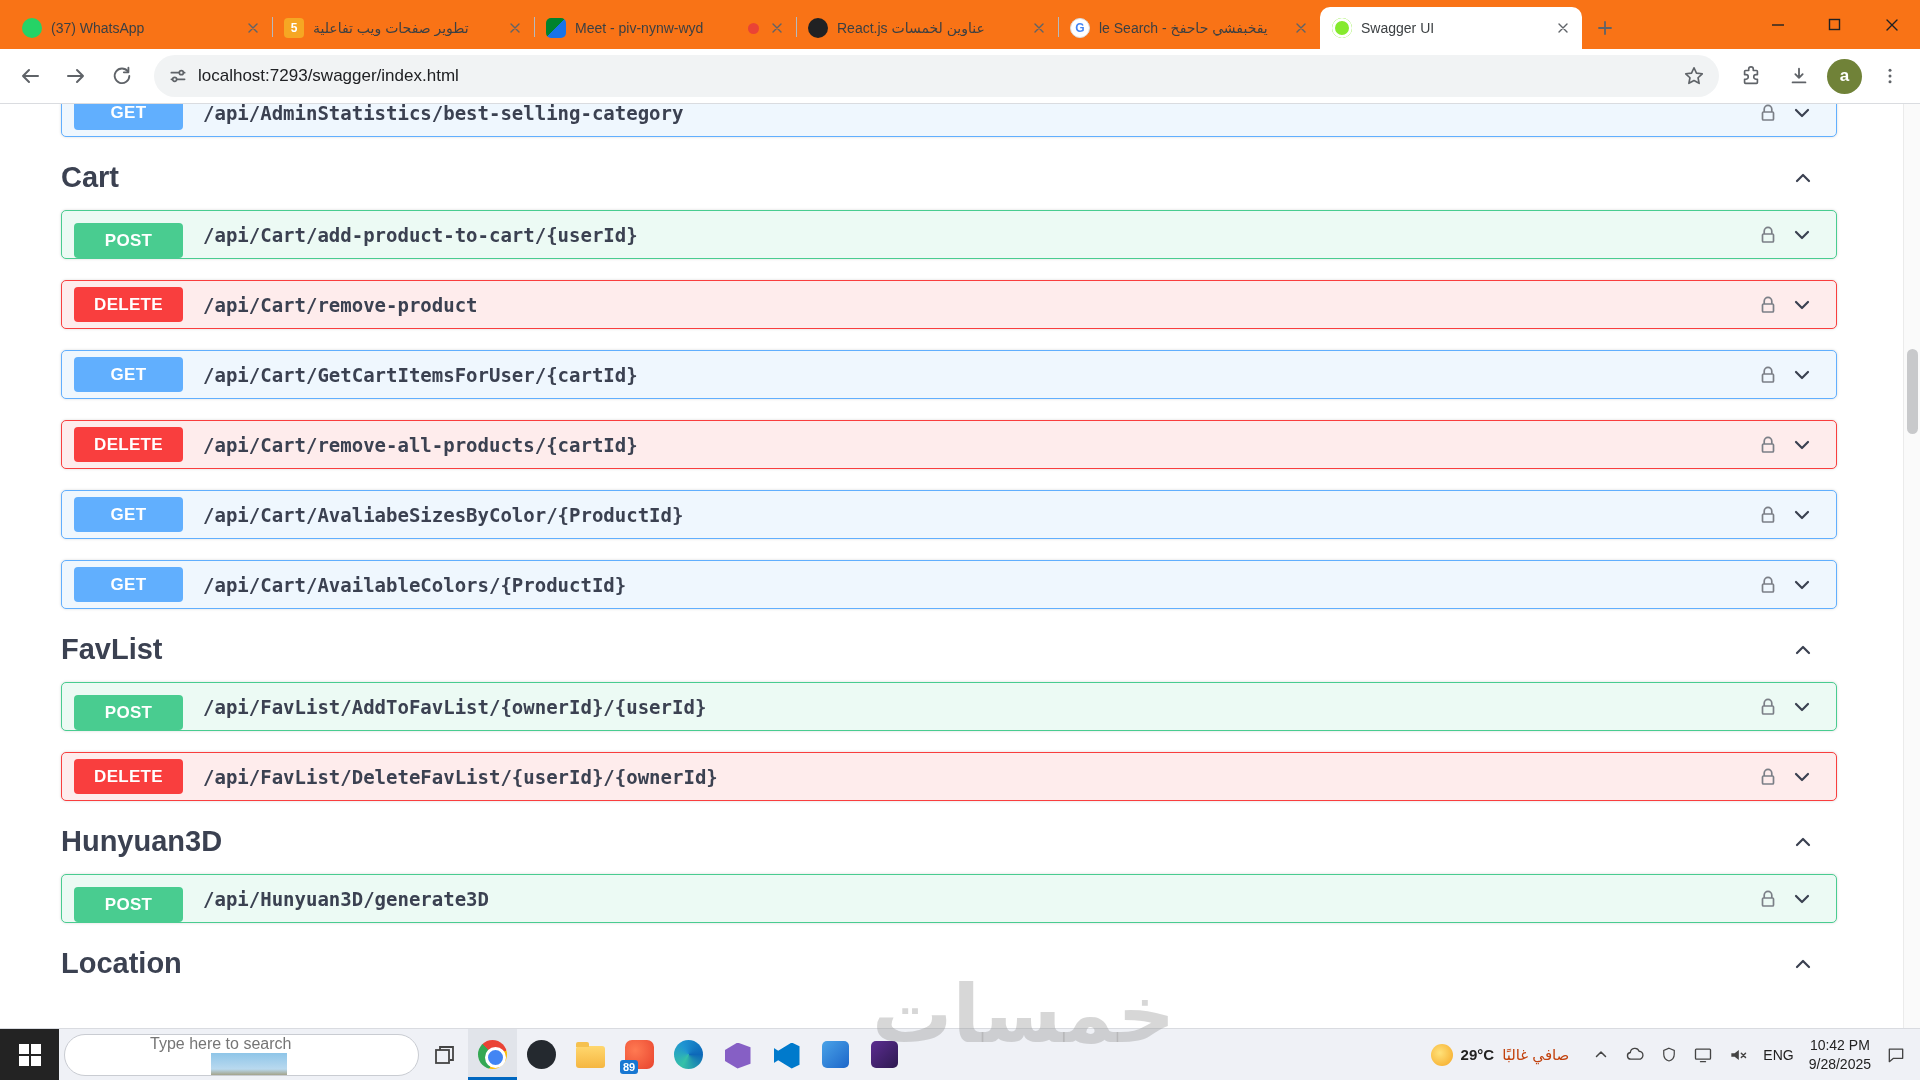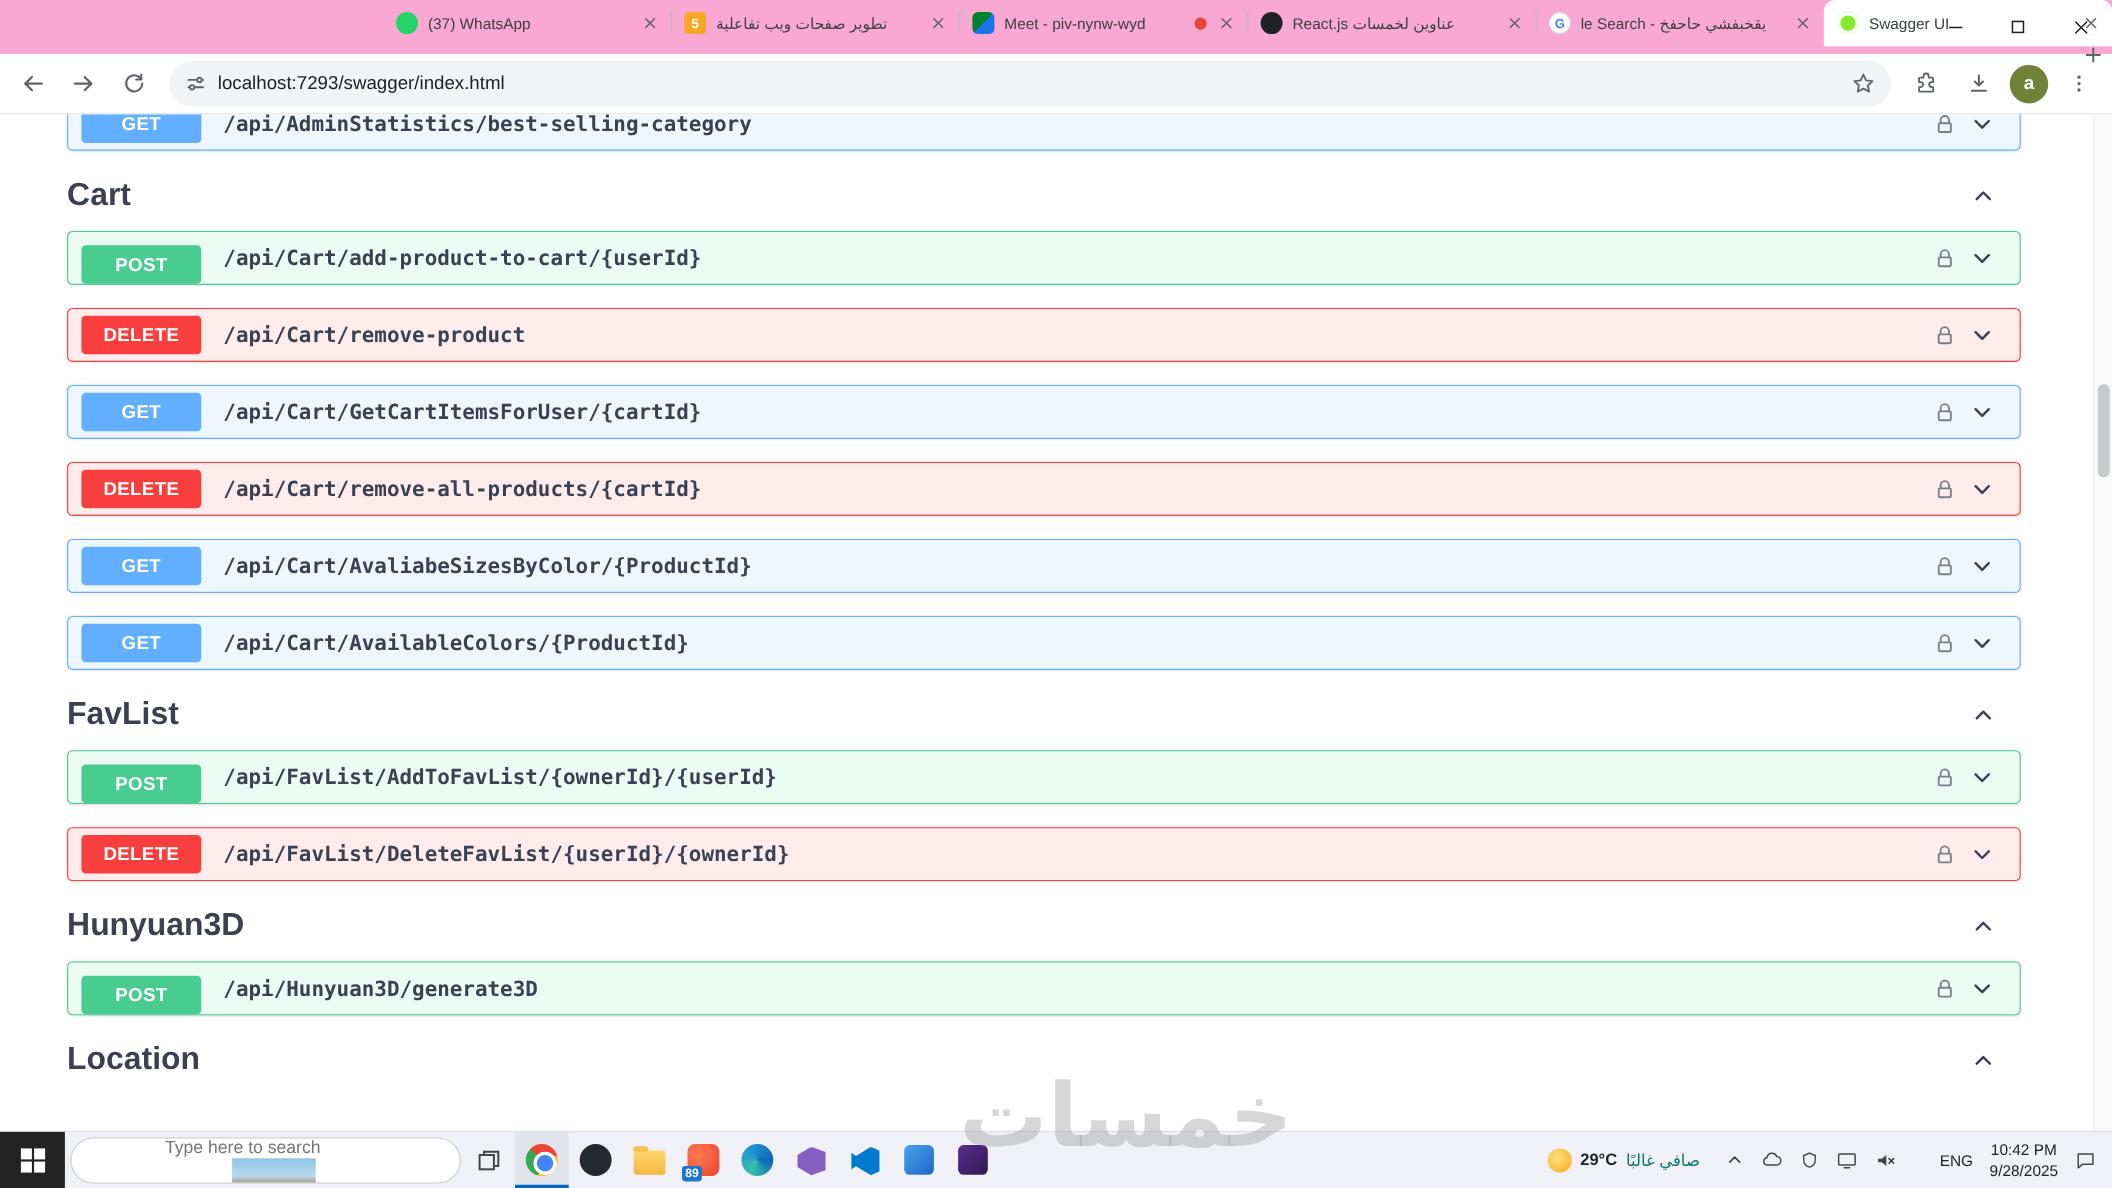--- a/index.html
+++ b/index.html
@@ -1,20 +1,20 @@
 <!DOCTYPE html>
 <html><head>
 <meta charset="utf-8">
 <style>
   * { box-sizing: border-box; margin: 0; padding: 0; }
   html,body { width:1920px; height:1080px; overflow:hidden; }
   body { font-family:"Liberation Sans","DejaVu Sans",sans-serif; background:#fff; position:relative; }
 
   
-  .tabstrip { height:49px; background:#f9a8d4; display:flex; align-items:flex-end; padding-left:10px; position:relative;flex-direction:column; }
+  .tabstrip { height:49px; background:#f97316; display:flex; align-items:flex-end; padding-left:10px; position:relative; }
   .tabs { display:flex; align-items:flex-end; height:100%; }
   .tab { width:262px; height:42px; display:flex; align-items:center; gap:9px; padding:0 10px 0 12px;
          border-radius:10px 10px 0 0; color:#3c4043; font-size:14px; position:relative; cursor:pointer; }
   .tab:not(.active)::before { content:""; position:absolute; left:0; top:10px; bottom:12px; width:1px; background:#b6b9be; }
   .tab:first-child::before { display:none; }
   .tab.active { background:#fff; }
   .tab.active::before { display:none; }
   .tab-title { white-space:nowrap; overflow:hidden; text-overflow:clip; flex:1; }
   .fav { width:20px; height:20px; border-radius:50%; flex:none; display:flex; align-items:center; justify-content:center;
          font-size:12px; font-weight:700; color:#fff; }
@@ -100,23 +100,23 @@
                   clip-path:polygon(50% 0,100% 18%,100% 82%,50% 100%,0 70%,0 30%); }
   .ic-vscode .glyph { width:26px; height:26px; margin:2px auto 0; background:#007acc;
                       clip-path:polygon(70% 0,100% 14%,100% 86%,70% 100%,18% 68%,0 80%,0 20%,18% 32%); }
   .ic-blue .glyph { width:27px; height:27px; border-radius:5px; background:linear-gradient(135deg,#4aa3e8,#1c66c9); }
   .ic-purple .glyph { width:27px; height:27px; border-radius:5px; background:linear-gradient(135deg,#5c2d91,#2d1950); }
 
   .tray { margin-left:auto; display:flex; align-items:center; gap:15px; padding-right:14px; height:100%; }
   .weather { display:flex; align-items:center; gap:8px; padding:0 8px; height:100%; cursor:pointer; }
   .sun { width:22px; height:22px; border-radius:50%; background:radial-gradient(circle at 40% 40%,#ffe27a,#f5a623); }
   .w-temp { font-size:15px; color:#222; font-weight:700; }
-  .w-cond { font-size:15px; color:#0f766e; direction:rtl; }
+  .w-cond { font-size:15px; color:#c2410c; direction:rtl; }
   .tray-icon { display:flex; align-items:center; justify-content:center; cursor:pointer; }
-  .lang { font-size:14px; color:#222; cursor:pointer;margin-left:24px; }
+  .lang { font-size:14px; color:#222; cursor:pointer; }
   .clock { text-align:center; font-size:14px; color:#222; line-height:1.35; cursor:pointer; }
 </style>
 </head>
 <body>
 
 <div class="tabstrip">
   <div class="tabs" id="tabs">
       <div class="tab">
     <span class="fav fav-whatsapp"></span>
     <span class="tab-title">(37) WhatsApp</span>

